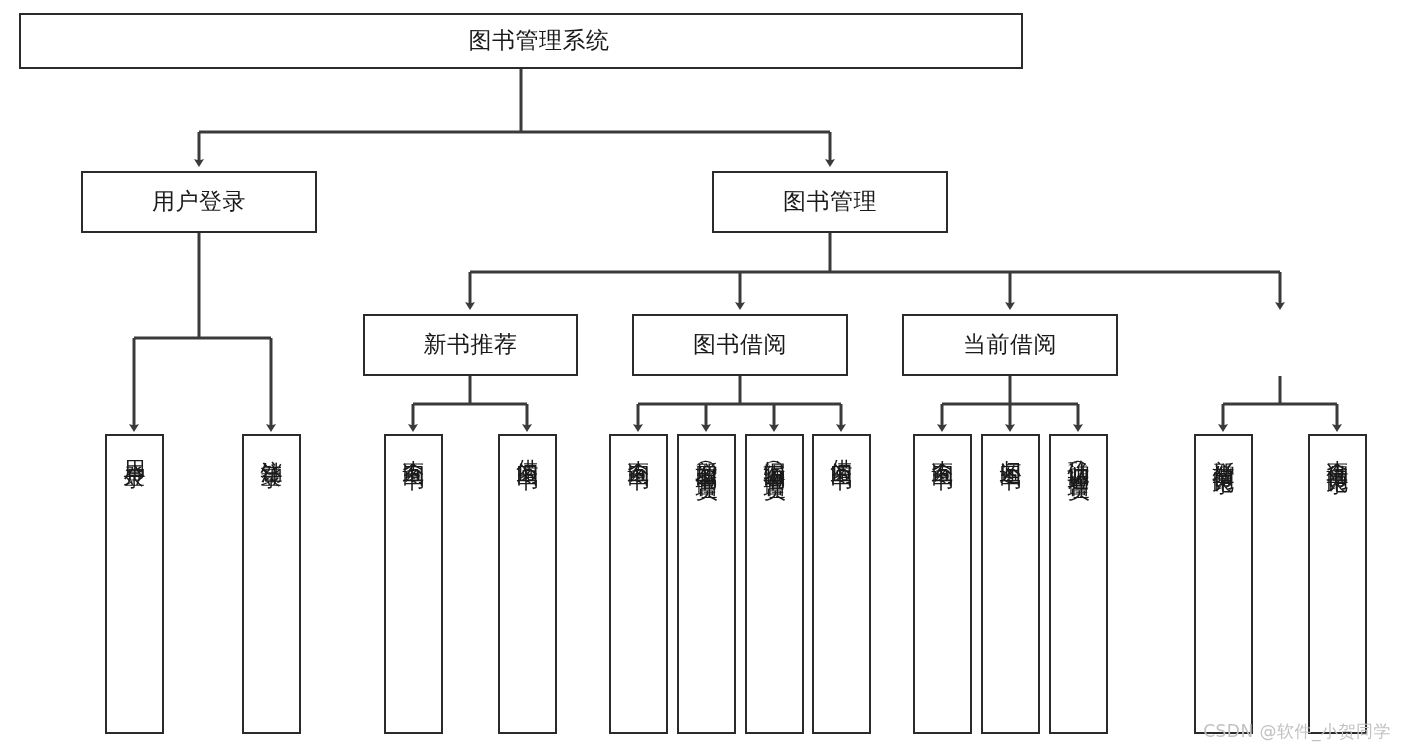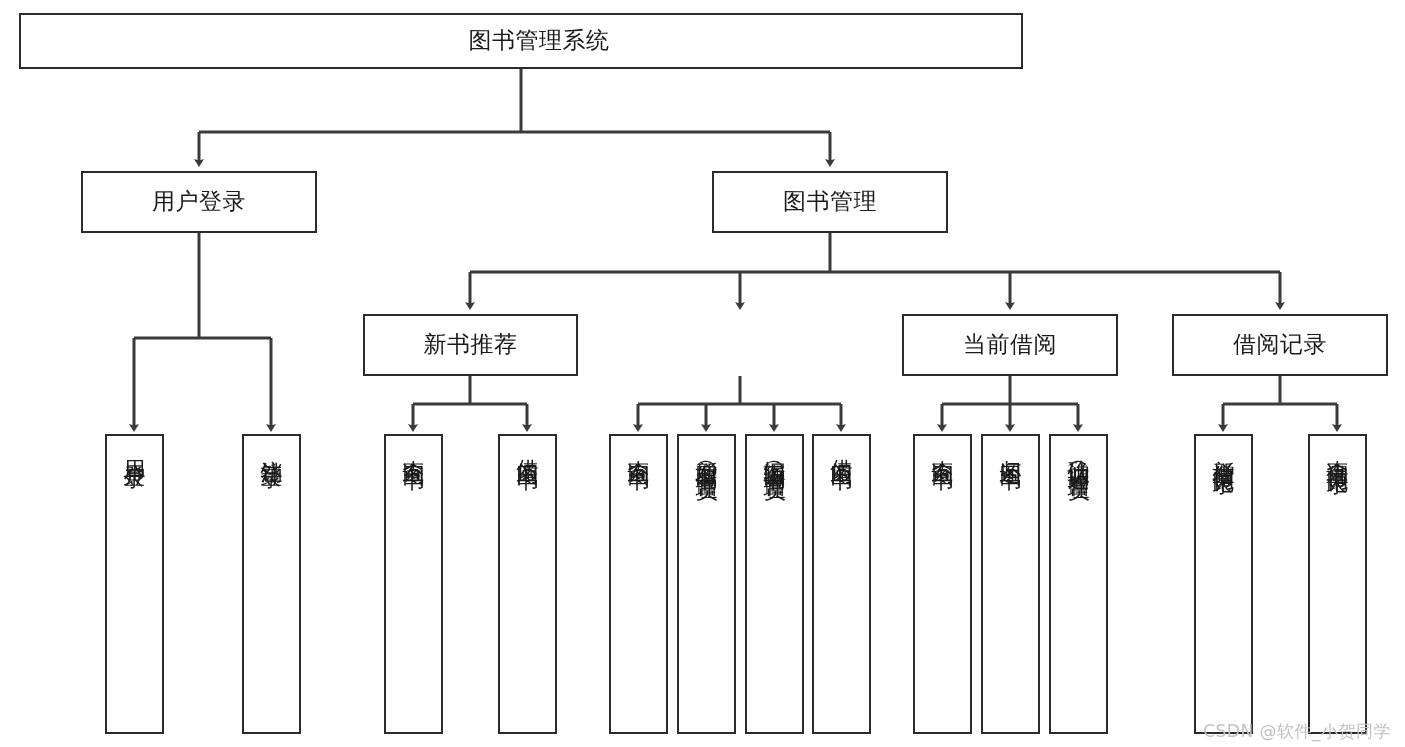--- a/index.html
+++ b/index.html
@@ -134,25 +134,25 @@
   <div class="node horiz" style="left:81px; top:171px; width:236px; height:62px;">
     <span>用户登录</span>
   </div>
   <div class="node horiz" style="left:712px; top:171px; width:236px; height:62px;">
     <span>图书管理</span>
   </div>
 
   <div class="node horiz" style="left:363px; top:314px; width:215px; height:62px;">
     <span>新书推荐</span>
   </div>
+  <div class="node horiz" style="left:632px; top:314px; width:216px; height:62px;">
+    <span>图书借阅</span>
+  </div>
   <div class="node horiz" style="left:902px; top:314px; width:216px; height:62px;">
     <span>当前借阅</span>
-  </div>
-  <div class="node horiz" style="left:1172px; top:314px; width:216px; height:62px;">
-    <span>借阅记录</span>
   </div>
 
   <div class="node leaf" style="left:105px; top:434px; width:59px; height:300px;">
     <span class="vtext">用户登录</span>
   </div>
   <div class="node leaf" style="left:242px; top:434px; width:59px; height:300px;">
     <span class="vtext">注销登录</span>
   </div>
 
   <div class="node leaf" style="left:384px; top:434px; width:59px; height:300px;">

